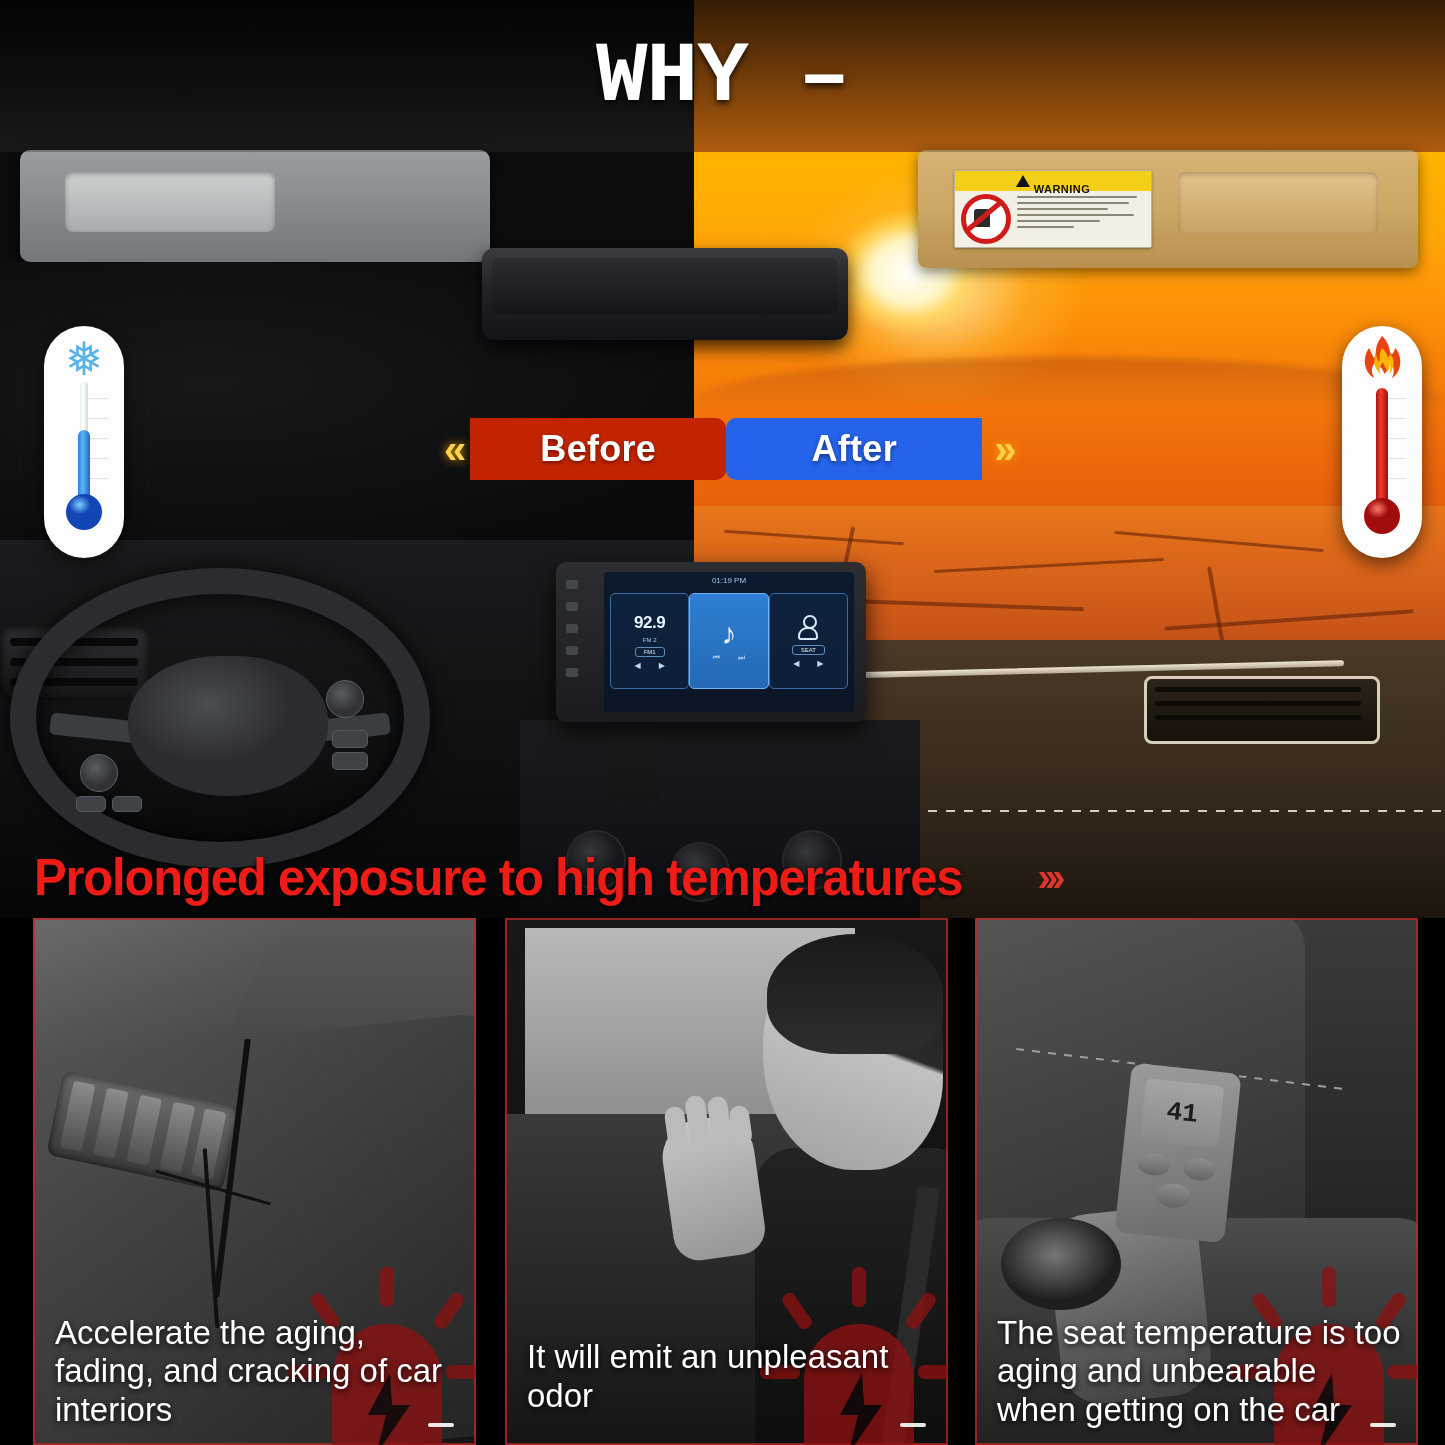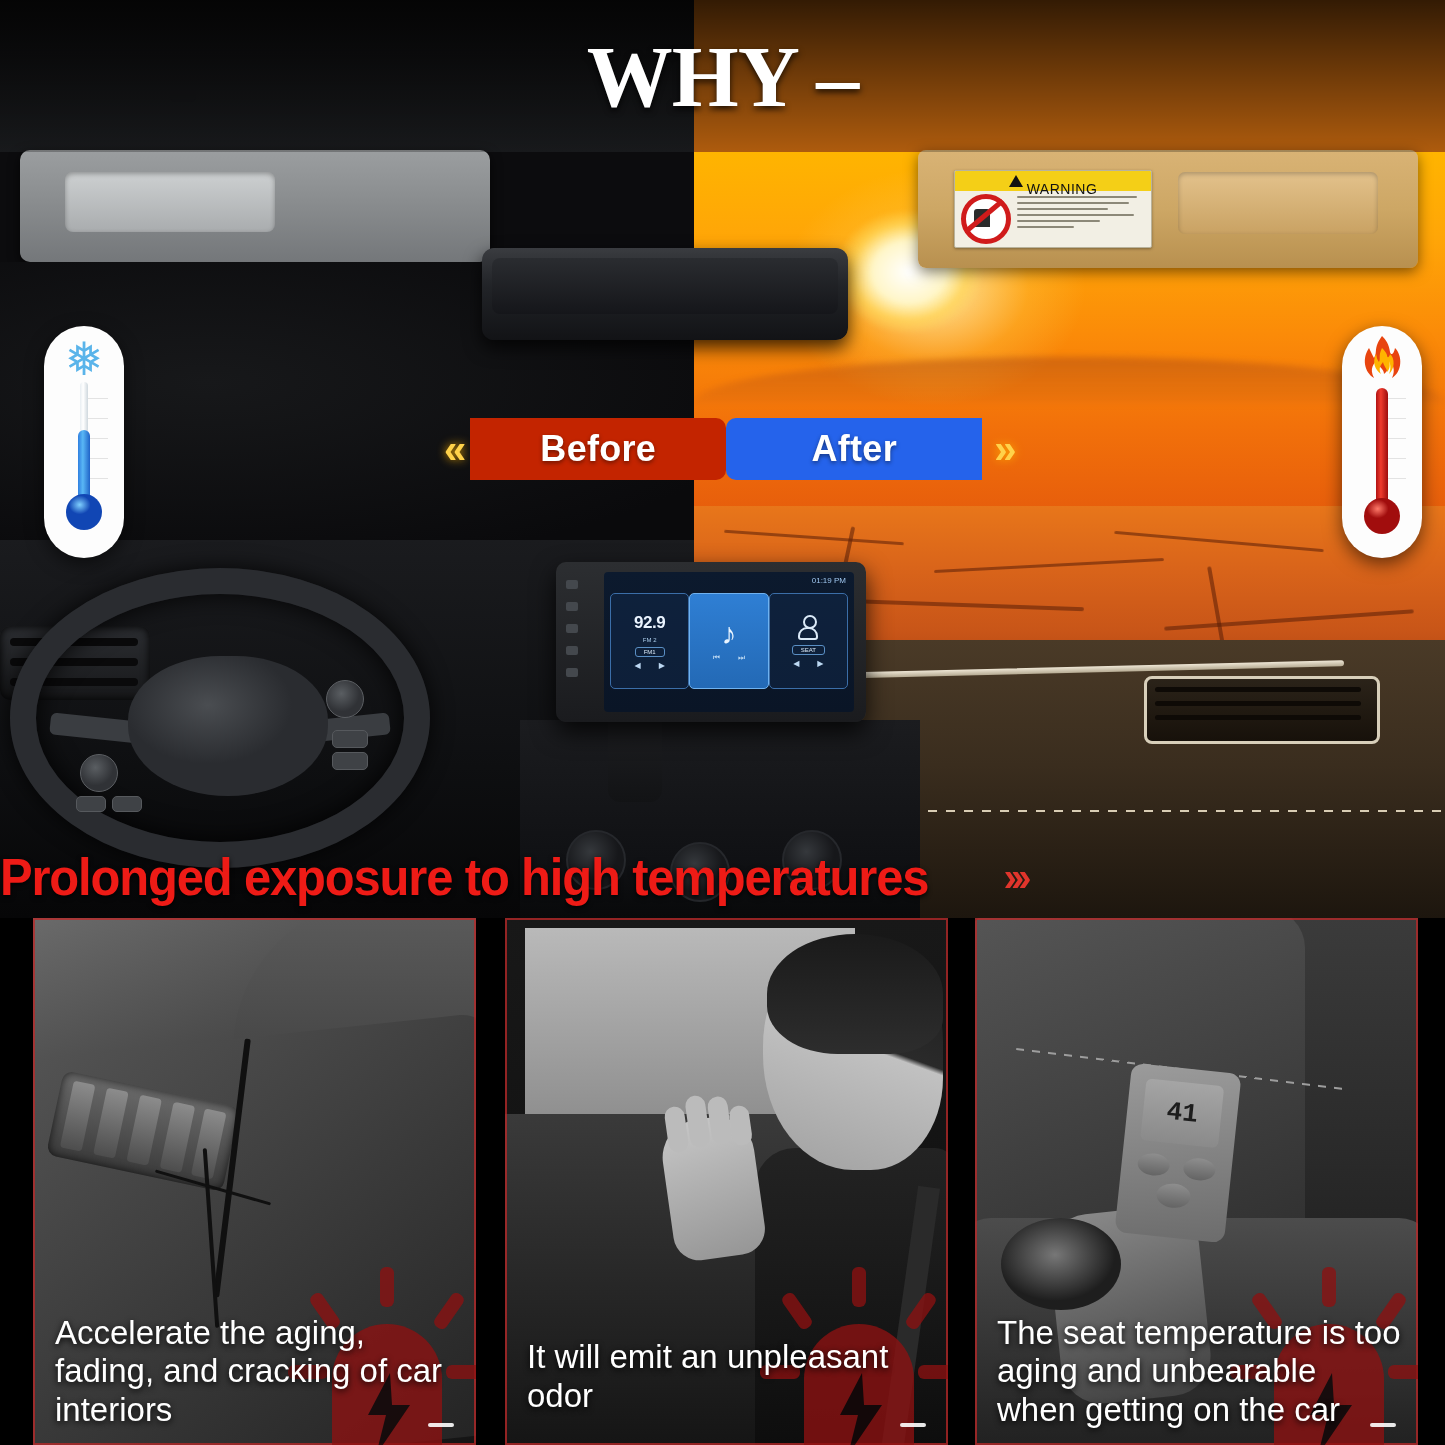--- a/index.html
+++ b/index.html
@@ -61,21 +61,21 @@
   .visor-r{position:absolute;left:224px;top:150px;width:500px;height:118px;border-radius:8px;
     background:linear-gradient(180deg,#d9b375 0%,#cda765 50%,#b8904f 100%);
     box-shadow:0 4px 14px rgba(0,0,0,.5);}
   .visor-r-slot{position:absolute;right:40px;top:22px;width:200px;height:62px;border-radius:7px;
     background:linear-gradient(180deg,#e3c28c,#c9a263);box-shadow:inset 0 2px 5px rgba(0,0,0,.25);}
   .warn-label{position:absolute;left:36px;top:20px;width:196px;height:76px;background:#f2efe4;
     border:1px solid #b9b39c;border-radius:2px;overflow:hidden;box-shadow:0 1px 3px rgba(0,0,0,.35);}
   .warn-bar{height:20px;background:#f4cf17;display:flex;align-items:center;justify-content:center;gap:4px;}
   .warn-tri{width:0;height:0;border-left:7px solid transparent;border-right:7px solid transparent;
     border-bottom:12px solid #111;}
-  .warn-word{font-size:14px;font-weight:normal;color:#111;letter-spacing:.5px;margin-top:16px;}
+  .warn-word{font-size:11px;font-weight:bold;color:#111;letter-spacing:.5px;margin-top:16px;}
   .warn-body{display:flex;height:56px;}
   .warn-icon{width:62px;display:flex;align-items:center;justify-content:center;}
   .noseat{width:40px;height:40px;border-radius:50%;border:5px solid #d01b1b;position:relative;
     background:#fff;}
   .noseat:after{content:"";position:absolute;left:-4px;top:14px;width:46px;height:5px;background:#d01b1b;
     transform:rotate(-40deg);}
   .noseat span{position:absolute;left:8px;top:10px;width:16px;height:18px;background:#2b2b2b;
     border-radius:3px 3px 0 0;}
   .warn-lines{flex:1;padding:5px 4px 0 0;}
   .warn-lines i{display:block;height:2px;background:#8c8878;margin-bottom:4px;border-radius:1px;}
@@ -95,21 +95,21 @@
     box-shadow:0 8px 18px rgba(0,0,0,.75);z-index:6;}
   .mirror-glass{position:absolute;left:10px;top:10px;width:346px;height:56px;border-radius:8px;
     background:linear-gradient(180deg,#2a2c30,#15161a);}
   .mirror-stem{position:absolute;left:170px;top:86px;width:26px;height:16px;background:#1b1c1f;border-radius:0 0 5px 5px;z-index:6;}
 
   .headunit{position:absolute;left:556px;top:562px;width:310px;height:160px;border-radius:10px;
     background:linear-gradient(180deg,#2c2e31,#1a1b1e);padding:8px;box-sizing:border-box;
     box-shadow:0 10px 24px rgba(0,0,0,.8);z-index:7;}
   .hu-screen{position:absolute;left:48px;top:10px;width:250px;height:140px;border-radius:4px;
     background:linear-gradient(180deg,#0c1a2e 0%,#0a1526 100%);overflow:hidden;}
-  .hu-top{display:flex;align-items:center;justify-content:flex-end;padding:4px 8px;
+  .hu-top{display:flex;align-items:center;justify-content:center;padding:4px 8px;
     font-size:8px;color:#9fc6ee;}
   .hu-cards{display:flex;padding:4px 6px;height:104px;box-sizing:border-box;}
   .hu-card{flex:1;border:1px solid #3b6ea8;border-radius:5px;display:flex;flex-direction:column;
     align-items:center;justify-content:center;gap:4px;background:rgba(20,50,90,.35);}
   .hu-card.mid{background:linear-gradient(180deg,#2f7fd4,#2369b5);border-color:#6fb2f0;}
   .hu-freq{font-size:17px;font-weight:bold;color:#eaf4ff;letter-spacing:-.5px;}
   .hu-sub{font-size:6px;color:#a9cbe9;}
   .hu-chip{font-size:6px;color:#dbeaf8;border:1px solid #5a8fc4;border-radius:3px;padding:1px 8px;}
   .hu-arrows{display:flex;gap:18px;color:#bcd8f2;font-size:8px;}
   .hu-note{font-size:30px;color:#eaf5ff;line-height:1;}
@@ -154,30 +154,30 @@
     text-shadow:0 0 10px rgba(255,180,0,.9);padding:0 12px;}
   .badge{height:62px;display:flex;align-items:center;justify-content:center;
     font-size:36px;font-weight:bold;color:#fff;padding:0 30px;letter-spacing:.3px;
     text-shadow:0 2px 4px rgba(0,0,0,.45);}
   .badge.after{background:#2563eb;border-radius:10px 0 0 10px;min-width:196px;}
   .badge.before{background:#c32400;border-radius:0 10px 10px 0;min-width:196px;}
 
   
   .title{position:absolute;left:0;top:22px;width:1445px;height:110px;display:flex;
     align-items:center;justify-content:center;gap:0;z-index:12;}
-  .title span{font-size:86px;font-weight:bold;font-family:Liberation Serif, serif;
+  .title span{font-size:86px;font-weight:bold;font-family:Liberation Mono, monospace;
     letter-spacing:-1px;line-height:1;}
   .t-white{color:#fff;text-shadow:0 3px 6px rgba(0,0,0,.8);}
   .t-red{color:#ef1212;text-shadow:0 3px 6px rgba(0,0,0,.8);}
   .title-scrim{position:absolute;left:0;top:0;width:1445px;height:152px;
     background:linear-gradient(180deg,rgba(0,0,0,.78),rgba(0,0,0,.25));z-index:11;}
 
   
   .headline{position:absolute;left:0;top:836px;width:1152px;height:82px;display:flex;
-    align-items:center;box-sizing:border-box;z-index:13;}
+    align-items:center;padding-left:34px;box-sizing:border-box;z-index:13;}
   .headline .hl{font-size:52px;font-weight:bold;color:#ee1b16;letter-spacing:-1.2px;
     transform:scaleX(.94);transform-origin:left center;text-shadow:0 2px 5px rgba(0,0,0,.85);}
   .headline .hl-chev{margin-left:16px;color:#e0352c;font-size:40px;font-weight:bold;letter-spacing:-6px;}
 
   
   .panels{position:absolute;left:0;top:918px;width:1445px;height:527px;background:#000;}
   .panel{position:absolute;top:0;width:443px;height:527px;overflow:hidden;}
   #panel-0{left:33px;} #panel-1{left:505px;} #panel-2{left:975px;}
   .ph{position:absolute;left:0;top:0;width:443px;height:527px;filter:grayscale(1);}
   .pborder{position:absolute;left:0;top:0;width:443px;height:527px;box-sizing:border-box;

